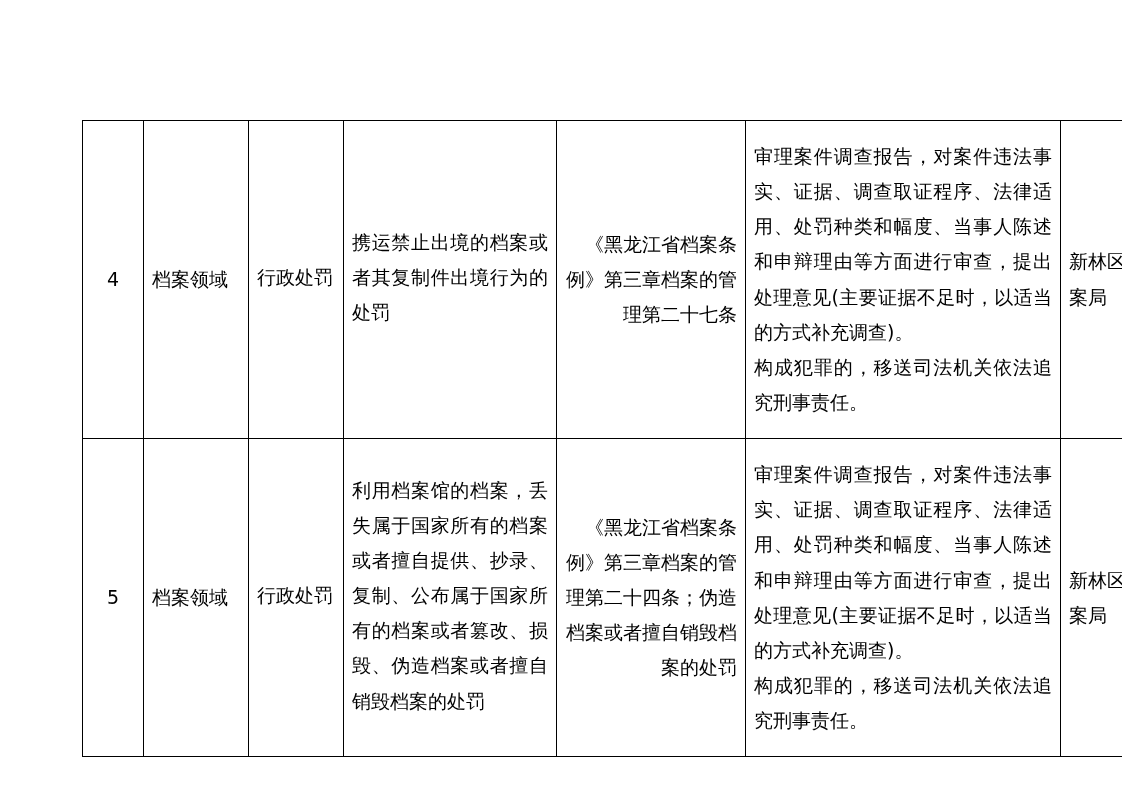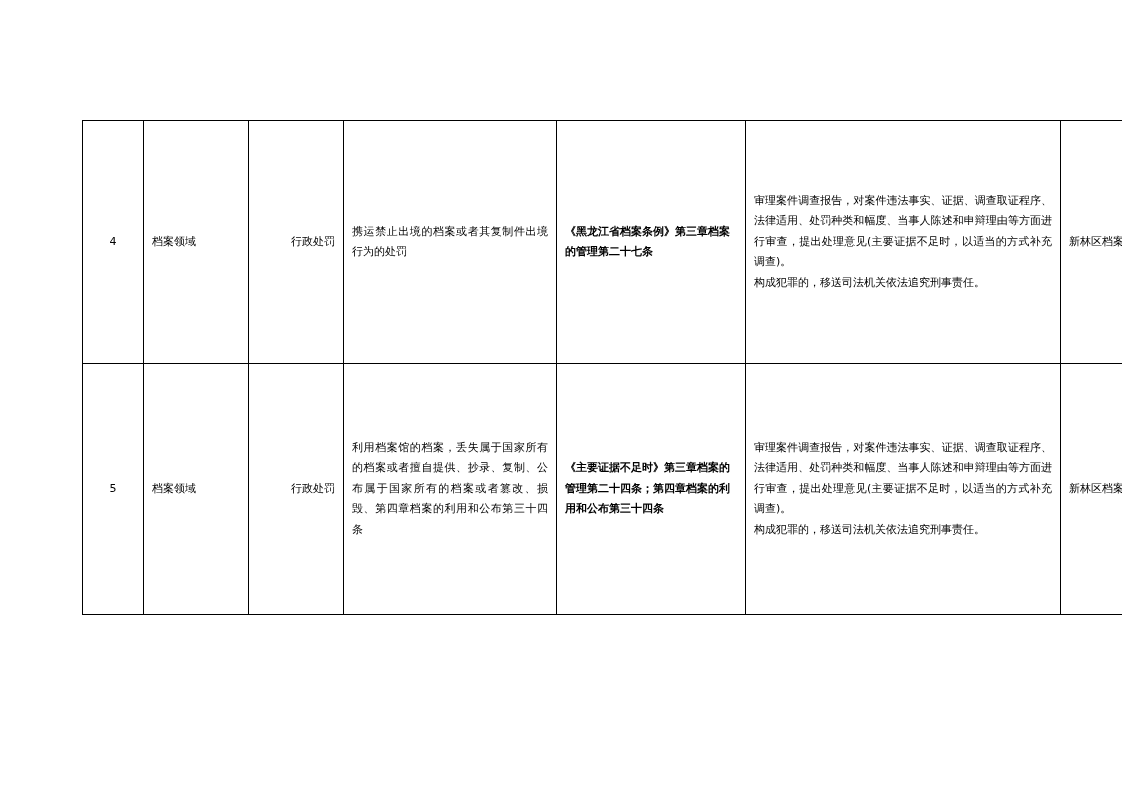--- a/index.html
+++ b/index.html
@@ -25,42 +25,41 @@
   .doc-table {
     position: absolute;
     left: 82px;
     top: 120px;
     width: 958px;
     border-collapse: collapse;
     table-layout: fixed;
   }
   .doc-table td {
     border: 1px solid #000000;
-    padding: 6px 8px;
+    padding: 18px 8px;
     vertical-align: middle;
-    font-size: 11px;
+    font-size: 19px;
     line-height: 1.85;
   }
   .col-index   { width: 44px;  text-align: center; }
   .col-domain  { width: 88px;  }
-  .col-type    { width: 78px;  text-align: right; }
+  .col-type    { width: 78px;  text-align: left; font-family: Liberation Mono, monospace; }
   .col-matter  { width: 196px; text-align: left; font-family: Liberation Mono, monospace; }
   .col-basis   { width: 172px; text-align: center; }
   .col-content { width: 298px; text-align: left; }
   .col-org     { width: 82px;  text-align: left; }
 
   .cell-matter {
     line-height: 1.95;
     text-align: justify;
     text-justify: inter-ideograph;
   }
   .cell-basis {
     line-height: 2.05;
-    text-align: left;
-    font-weight: bold;
+    text-align: right;
   }
   .cell-content {
     line-height: 1.95;
     text-align: justify;
     text-justify: inter-ideograph;
   }
   .cell-content p {
     margin: 0;
   }
   .cell-org {
@@ -84,22 +83,22 @@
         <td class="col-content cell-content">
           <p>审理案件调查报告，对案件违法事实、证据、调查取证程序、法律适用、处罚种类和幅度、当事人陈述和申辩理由等方面进行审查，提出处理意见(主要证据不足时，以适当的方式补充调查)。</p>
           <p>构成犯罪的，移送司法机关依法追究刑事责任。</p>
         </td>
         <td class="col-org cell-org">新林区档案局</td>
       </tr>
       <tr class="row-5">
         <td class="col-index">5</td>
         <td class="col-domain">档案领域</td>
         <td class="col-type">行政处罚</td>
-        <td class="col-matter cell-matter">利用档案馆的档案，丢失属于国家所有的档案或者擅自提供、抄录、复制、公布属于国家所有的档案或者篡改、损毁、第四章档案的利用和公布第三十四条</td>
-        <td class="col-basis cell-basis">《主要证据不足时》第三章档案的管理第二十四条；第四章档案的利用和公布第三十四条</td>
+        <td class="col-matter cell-matter">利用档案馆的档案，丢失属于国家所有的档案或者擅自提供、抄录、复制、公布属于国家所有的档案或者篡改、损毁、伪造档案或者擅自销毁档案的处罚</td>
+        <td class="col-basis cell-basis">《黑龙江省档案条例》第三章档案的管理第二十四条；伪造档案或者擅自销毁档案的处罚</td>
         <td class="col-content cell-content">
           <p>审理案件调查报告，对案件违法事实、证据、调查取证程序、法律适用、处罚种类和幅度、当事人陈述和申辩理由等方面进行审查，提出处理意见(主要证据不足时，以适当的方式补充调查)。</p>
           <p>构成犯罪的，移送司法机关依法追究刑事责任。</p>
         </td>
         <td class="col-org cell-org">新林区档案局</td>
       </tr>
     </tbody>
   </table>
 </div>
 

